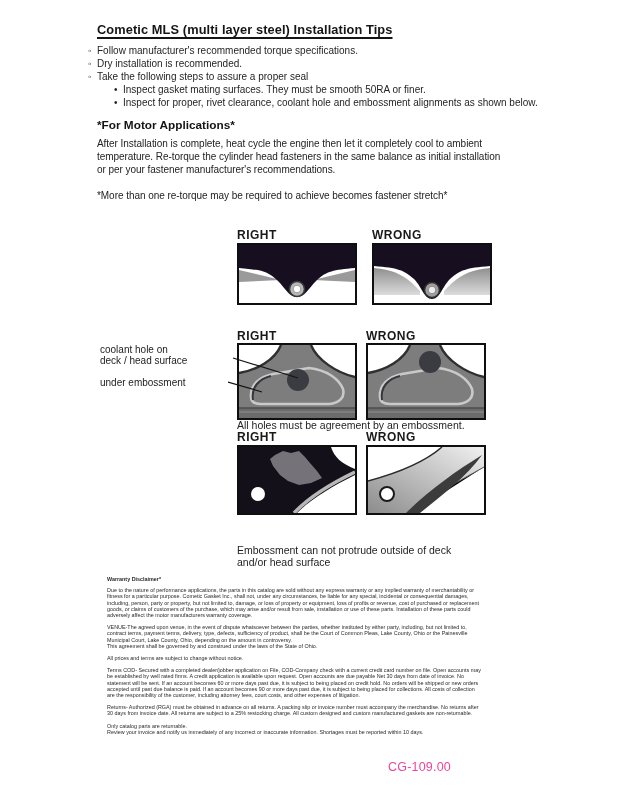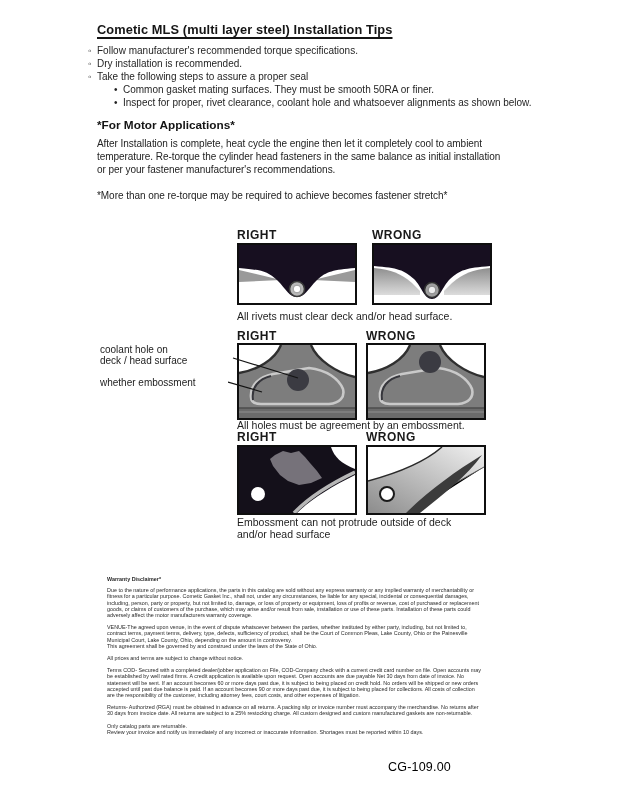--- a/index.html
+++ b/index.html
@@ -30,21 +30,21 @@
   }
   .dbox svg{display:block;}
   .caption{position:absolute;left:237px;font-size:10.5px;line-height:12px;color:#1e1e1e;}
   .annot{
     position:absolute;text-align:left;font-size:10px;line-height:11px;color:#1c1c1c;
   }
   .pointer-overlay{position:absolute;z-index:5;}
   .fineprint{position:absolute;left:107px;top:576px;width:450px;color:#2a2a2a;}
   .fp-heading{font-size:5.4px;font-weight:bold;margin:0 0 5px 0;line-height:6.2px;}
   .fp-p{font-size:5.4px;line-height:6.2px;margin:0 0 6px 0;}
-  .footer-num{position:absolute;left:388px;top:760px;font-size:12.5px;color:#000000;letter-spacing:0.2px;}
+  .footer-num{position:absolute;left:388px;top:760px;font-size:12.5px;color:#ec4899;letter-spacing:0.2px;}
 </style>
 </head>
 <body>
 
 <div class="page">
 
   <h1 class="title">Cometic MLS (multi layer steel) Installation Tips</h1>
 
   <div class="bullets">
     <div class="b-row">
@@ -54,25 +54,25 @@
     <div class="b-row">
       <span class="b-marker">◦</span>
       <span>Dry installation is recommended.</span>
     </div>
     <div class="b-row">
       <span class="b-marker">◦</span>
       <span>Take the following steps to assure a proper seal</span>
     </div>
     <div class="b-row sub">
       <span class="b-marker">•</span>
-      <span>Common gasket mating surfaces.  They must be smooth 50RA or finer.</span>
+      <span>Inspect gasket mating surfaces.  They must be smooth 50RA or finer.</span>
     </div>
     <div class="b-row sub">
       <span class="b-marker">•</span>
-      <span>Inspect for proper, rivet clearance, coolant hole and whatsoever alignments as shown below.</span>
+      <span>Inspect for proper, rivet clearance, coolant hole and embossment alignments as shown below.</span>
     </div>
   </div>
 
   <div class="diesel">
     <div class="d-heading">*For Motor Applications*</div>
     <p class="body-p pre">After Installation is complete, heat cycle the engine then let it completely cool to ambient
 temperature. Re-torque the cylinder head fasteners in the same balance as initial installation
 or per your fastener manufacturer's recommendations.</p>
     <p class="body-p pre">*More than one re-torque may be required to achieve becomes fastener stretch*</p>
   </div>
@@ -99,28 +99,27 @@
         </linearGradient>
       </defs>
       <rect width="116" height="58" fill="#ffffff"></rect>
       <path d="M0,23 C18,25 26,28 38,38 L46,46 L46,50 H0 Z" fill="url(#gw1)"></path>
       <path d="M116,23 C98,25 90,28 78,38 L70,46 L70,50 H116 Z" fill="url(#gw1)"></path>
       <path d="M0,0 H116 V21 C92,23 86,25 76,34 C68,42 66,54 58,54 C50,54 48,42 40,34 C30,25 24,23 0,21 Z" fill="#170f20"></path>
       <circle cx="58" cy="45" r="7.5" fill="#9f9f9f" stroke="#2e2e2e" stroke-width="1.6"></circle>
       <circle cx="58" cy="45" r="3.8" fill="#ececec" stroke="#777777" stroke-width="0.8"></circle>
     </svg>
   </div>
-  <div class="caption" style="top:310px">All rivets must clear deck and/or head surface.</div>
 
   <span class="dw-label" style="left:237px;top:329px">RIGHT</span>
   <span class="dw-label" style="left:366px;top:329px">WRONG</span>
 
   <div class="annot pre" style="left:100px;top:344px;width:132px">coolant hole on
 deck / head surface</div>
-  <div class="annot" style="left:100px;top:377px;width:127px">whether embossment</div>
+  <div class="annot" style="left:100px;top:377px;width:127px">under embossment</div>
 
   <svg class="pointer-overlay" style="left:228px;top:352px" width="75" height="45" viewBox="0 0 75 45">
     <line x1="5" y1="6" x2="70" y2="26" stroke="#141414" stroke-width="1.2"></line>
     <line x1="0" y1="30" x2="34" y2="40" stroke="#141414" stroke-width="1.2"></line>
   </svg>
 
   <div class="dbox" style="left:237px;top:343px;height:73px">
     <svg width="116" height="73" viewBox="0 0 116 73">
       <rect width="116" height="73" fill="#7d7d7d"></rect>
       <path d="M0,0 H42 C36,15 18,25 0,28 Z" fill="#ffffff"></path>
@@ -174,21 +173,21 @@
         </linearGradient>
       </defs>
       <rect width="116" height="66" fill="#ffffff"></rect>
       <path d="M0,34 C30,26 58,14 74,0 H116 V20 C88,36 60,50 44,66 H0 Z" fill="url(#gw3)"></path>
       <path d="M0,34 C30,26 58,14 74,0" stroke="#2a2a2a" stroke-width="1.5" fill="none"></path>
       <path d="M44,66 C60,50 88,36 116,20" stroke="#5a5a5a" stroke-width="1"></path>
       <path d="M38,66 C60,44 88,24 114,8 C98,30 72,50 52,66 Z" fill="#3c3c3c"></path>
       <circle cx="19" cy="47" r="7" fill="#ffffff" stroke="#1a1a1a" stroke-width="2"></circle>
     </svg>
   </div>
-  <div class="caption pre" style="top:516px">Embossment can not protrude outside of deck
+  <div class="caption pre" style="top:544px">Embossment can not protrude outside of deck
 and/or head surface</div>
 
   <div class="fineprint">
     <div class="fp-heading">Warranty Disclaimer*</div>
     <p class="fp-p pre">Due to the nature of performance applications, the parts in this catalog are sold without any express warranty or any implied warranty of merchantability or
 fitness for a particular purpose.  Cometic Gasket Inc., shall not, under any circumstances, be liable for any special, incidental or consequential damages,
 including, person, party or property, but not limited to, damage, or loss of property or equipment, loss of profits or revenue, cost of purchased or replacement
 goods, or claims of customers of the purchase, which may arise and/or result from sale, installation or use of these parts.  Installation of these parts could
 adversely affect the motor manufacturers warranty coverage.</p>
     <p class="fp-p pre">VENUE-The agreed upon venue, in the event of dispute whatsoever between the parties, whether instituted by either party, including, but not limited to,

